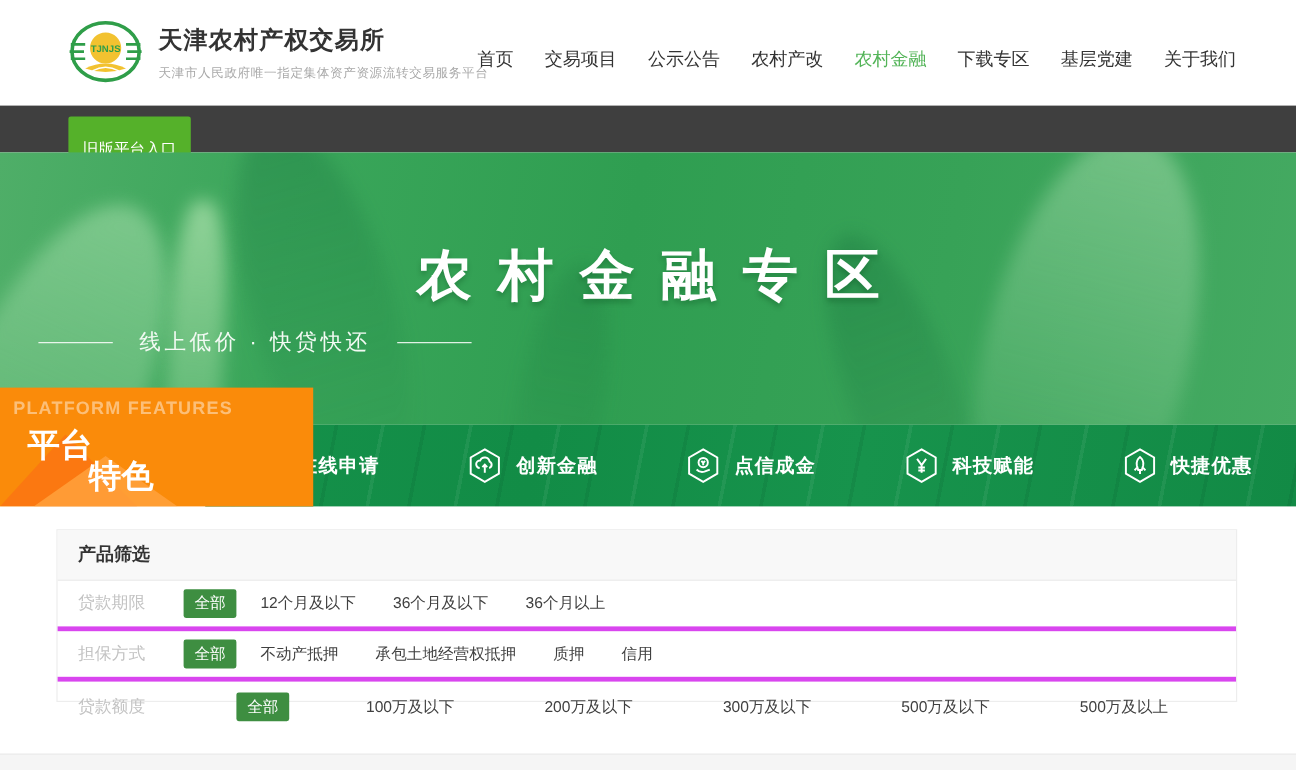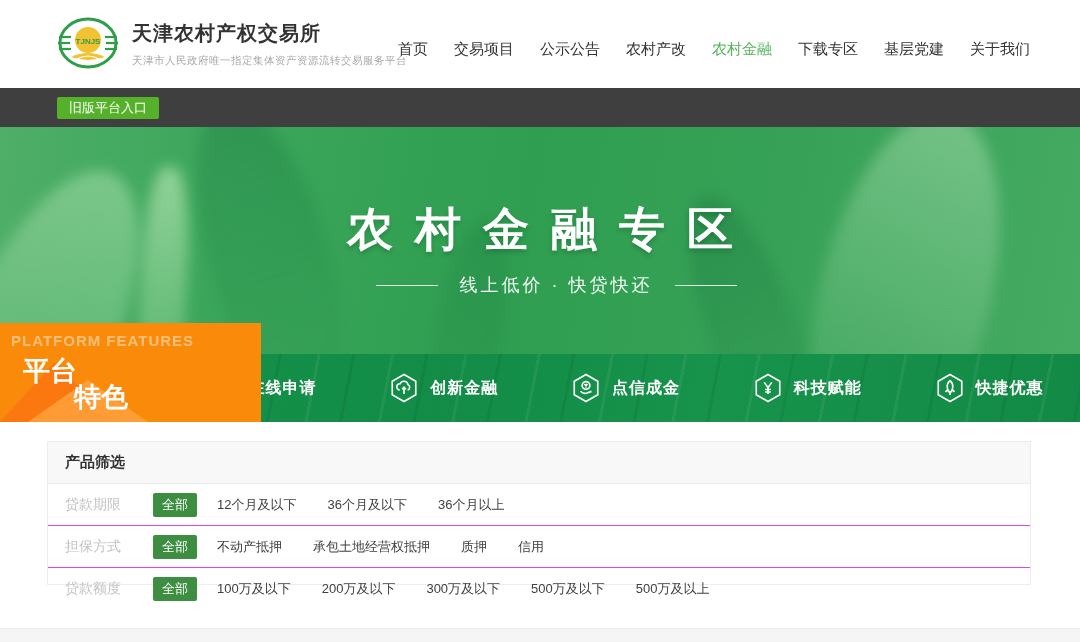--- a/index.html
+++ b/index.html
@@ -12,21 +12,21 @@
   .brand { position:absolute; left:57px; top:17px; display:flex; align-items:center; }
   .brand-text { margin-left:13px; }
   .brand-title { font-size:20px; font-weight:bold; color:#333; letter-spacing:1px; }
   .brand-sub { font-size:10.5px; color:#a9a9a9; margin-top:7px; letter-spacing:0.5px;text-align:center; }
   .nav { position:absolute; right:50px; top:40px; display:flex; gap:26px; }
   .nav-item { font-size:15px; color:#333; text-decoration:none; cursor:pointer; white-space:nowrap; }
   .nav-item.active { color:#53b458; }
 
   
   .darkbar { position:absolute; left:0; top:88px; width:1080px; height:39px; background:#3f3f3f; }
-  .old-btn { position:absolute; left:57px; top:9px; height:22px; padding:0 12px; background:#55b12a;
+  .old-btn { position:absolute; left:57px; top:9px; height:22px; padding:16px 12px; background:#55b12a;
     color:#fff; font-size:13px; border:none; border-radius:2px; line-height:22px; cursor:pointer; }
 
   
   .hero { position:absolute; left:0; top:127px; width:1080px; height:227px; overflow:hidden;
     background:linear-gradient(100deg,#4fae68 0%,#3aa65a 22%,#2f9e51 48%,#37a257 72%,#45aa62 100%); }
   .decor { position:absolute; filter:blur(7px); border-radius:50%; }
   .d1 { left:-40px; top:30px; width:150px; height:380px; transform:rotate(24deg);
     background:linear-gradient(rgba(190,235,190,.45),rgba(190,235,190,0)); }
   .d2 { left:140px; top:40px; width:46px; height:260px; transform:rotate(3deg);
     background:linear-gradient(rgba(210,245,200,.55),rgba(210,245,200,.1)); border-radius:40%; }
@@ -35,21 +35,21 @@
   .d4 { right:90px; top:-20px; width:170px; height:380px; transform:rotate(14deg);
     background:linear-gradient(rgba(215,245,210,.35),rgba(215,245,210,0)); }
   .d5 { right:280px; top:60px; width:90px; height:300px; transform:rotate(-20deg);
     background:linear-gradient(rgba(15,100,55,.28),rgba(15,100,55,0)); }
   .d6 { left:430px; top:90px; width:70px; height:260px; transform:rotate(10deg);
     background:linear-gradient(rgba(25,115,60,.25),rgba(25,115,60,0)); }
   .hero-title { position:absolute; left:0; right:0; top:72px; text-align:center; color:#fff;
     font-size:46px; font-weight:bold; letter-spacing:22px; text-indent:22px;
     text-shadow:0 3px 4px rgba(0,60,20,.25); }
   .hero-sub { position:absolute; left:16px; right:0; top:146px; display:flex; align-items:center;
-    justify-content:center; color:#f2faf3; font-size:18px; letter-spacing:3px;padding-left:16px; }
+    color:#f2faf3; font-size:18px; letter-spacing:3px;padding-left:16px; }
   .hero-sub .dash { width:62px; height:0; border-top:1px solid rgba(255,255,255,.85); }
   .hero-sub .sub-text { margin:0 22px; }
 
   
   .orange-block { position:absolute; left:0; top:323px; width:261px; height:99px;
     background:#fa8b0a; z-index:3; overflow:hidden; }
   .pf-en { position:absolute; left:11px; top:9px; font-size:15px; letter-spacing:1px;
     color:rgba(255,255,255,.45); font-weight:bold; }
   .pf-cn1 { position:absolute; left:23px; top:30px; font-size:27px; font-weight:bold; color:#fff; }
   .pf-cn2 { position:absolute; left:74px; top:56px; font-size:27px; font-weight:bold; color:#fff; }
@@ -68,22 +68,22 @@
   .feature-item { flex:1; display:flex; align-items:center; justify-content:center; gap:11px;
     color:#fff; font-size:16px; font-weight:bold; cursor:pointer; letter-spacing:1px; }
   .hex-icon { width:30px; height:30px; display:block; }
 
   
   .filter-panel { position:absolute; left:47px; top:441px; width:984px; height:144px;
     border:1px solid #ededed; background:#fff; }
   .filter-head { height:42px; background:#f8f8f8; border-bottom:1px solid #ececec;
     display:flex; align-items:center; padding-left:17px;
     font-size:15px; font-weight:bold; color:#333; }
-  .frow { height:42px; display:flex; align-items:center; padding-left:17px; border-bottom:1px solid #d946ef; }
-  .frow:last-child { border-bottom:none; }
+  .frow { height:42px; display:flex; align-items:center; padding-left:17px; border-bottom:4px solid #d946ef; }
+  .frow:last-child { border-bottom:none;gap:44px; }
   .flabel { width:72px; font-size:14px; color:#c3c3c3; margin-right:16px; }
   .fbadge { background:#3e8e41; color:#fff; font-size:13px; padding:3px 9px; border-radius:2px;
     margin-right:20px; cursor:pointer; }
   .fopt { font-size:13px; color:#404040; margin-right:31px; cursor:pointer; }
 
   
   .footer { position:absolute; left:0; top:628px; width:1080px; height:14px;
     background:#f5f5f5; border-top:1px solid #ebebeb; }
 </style>
 </head>

